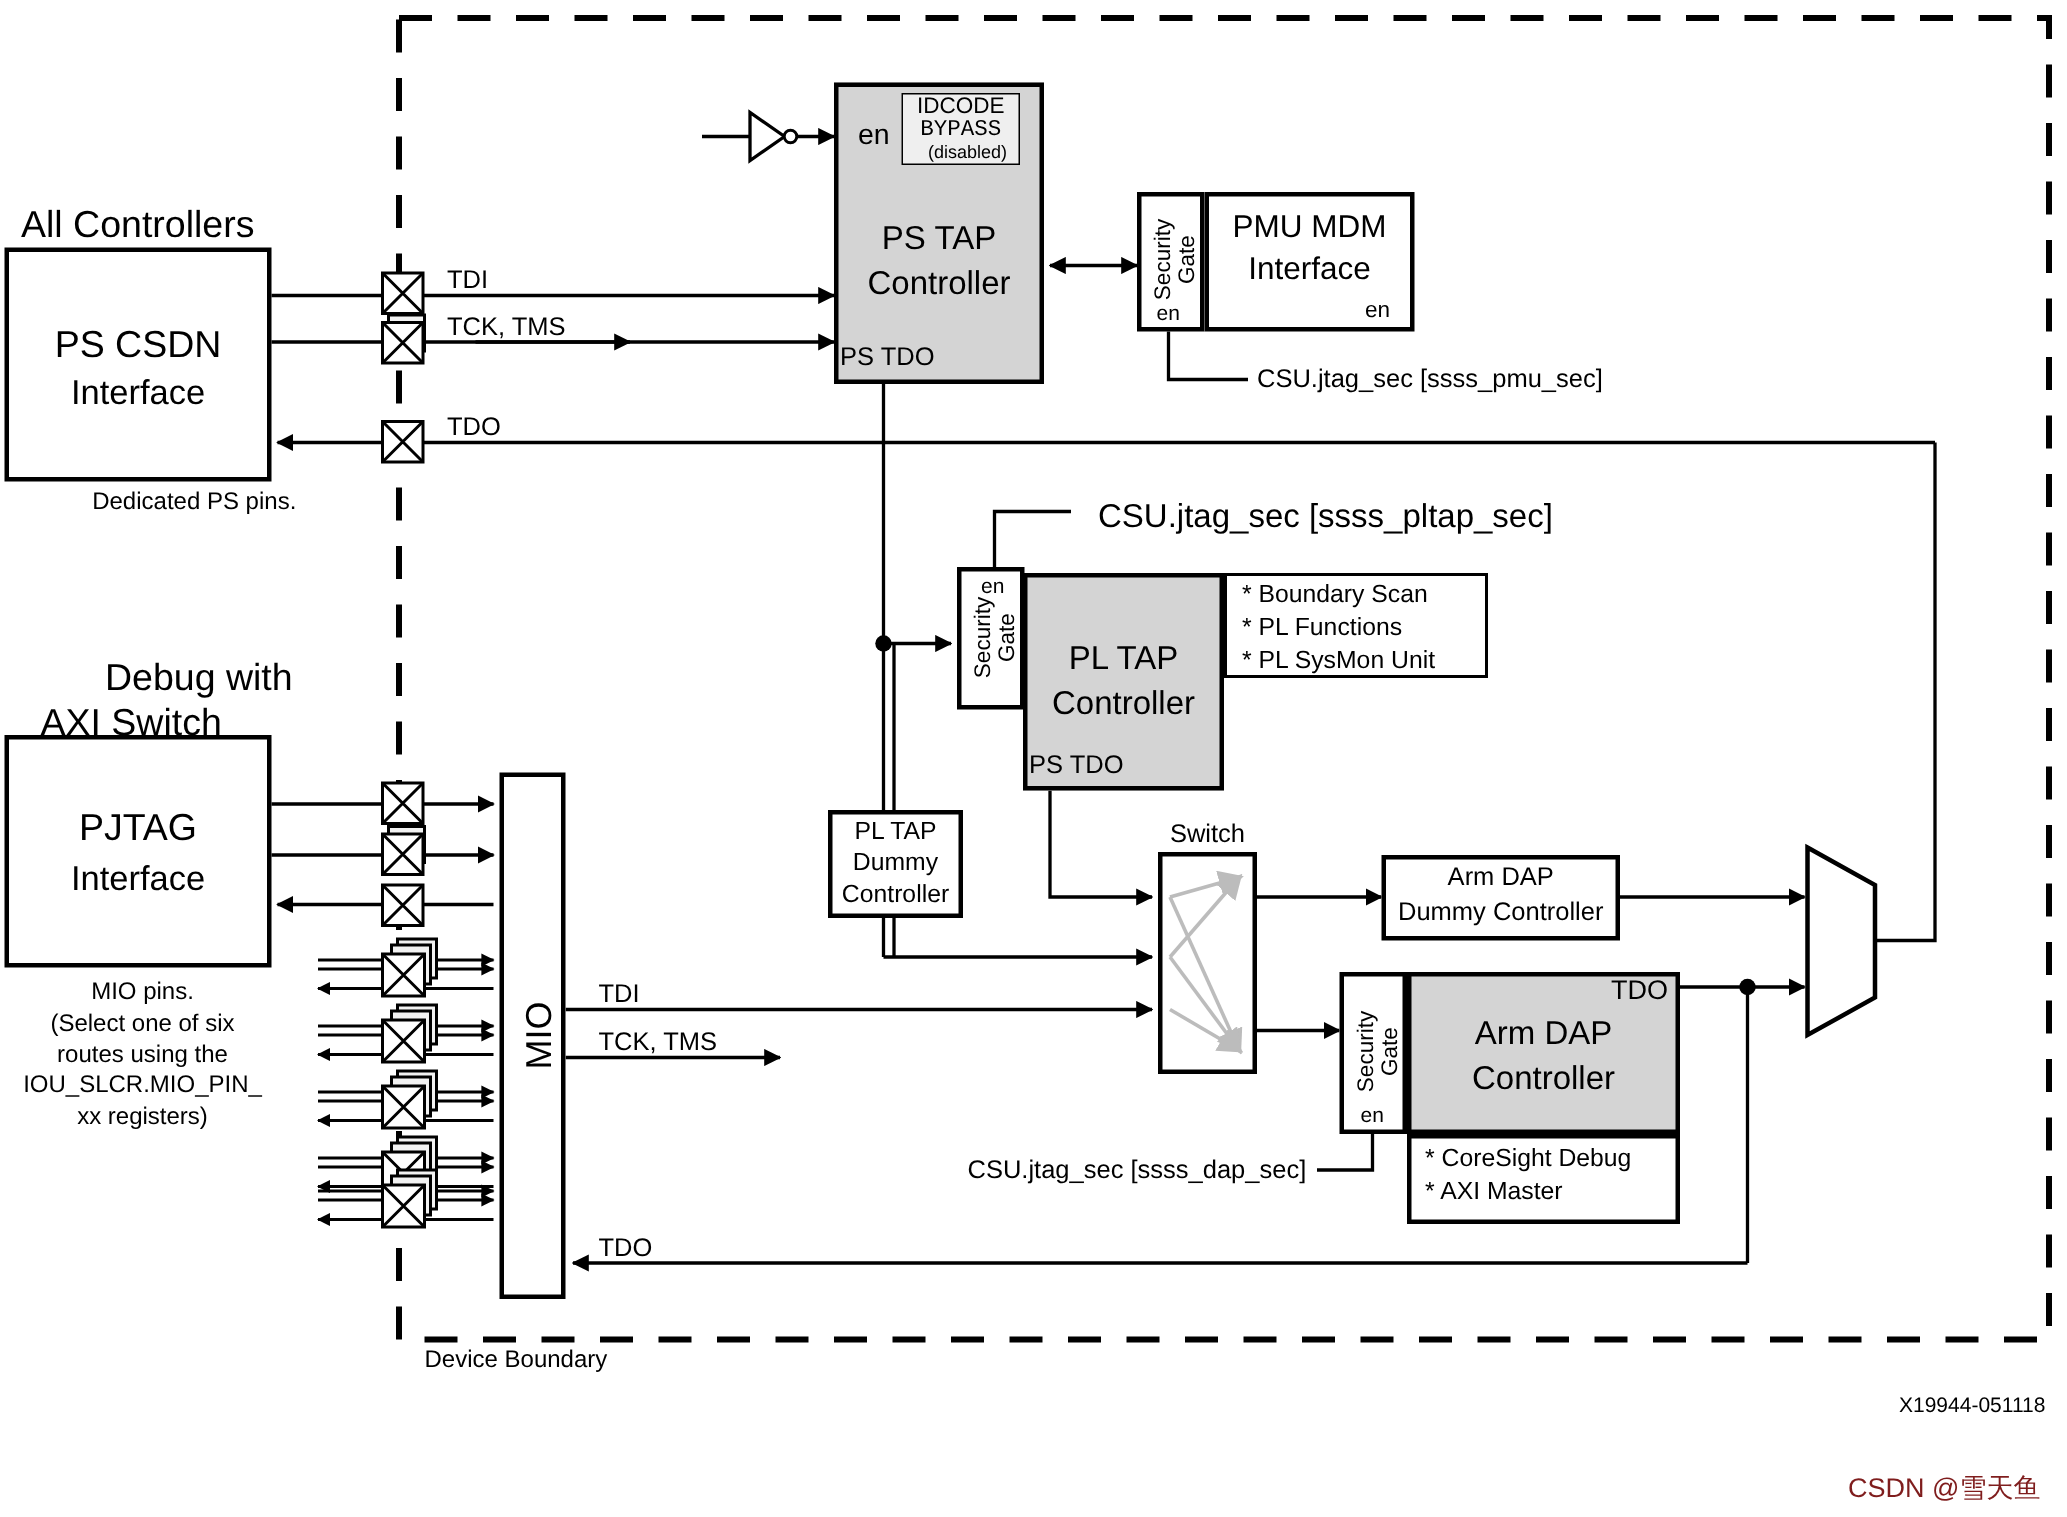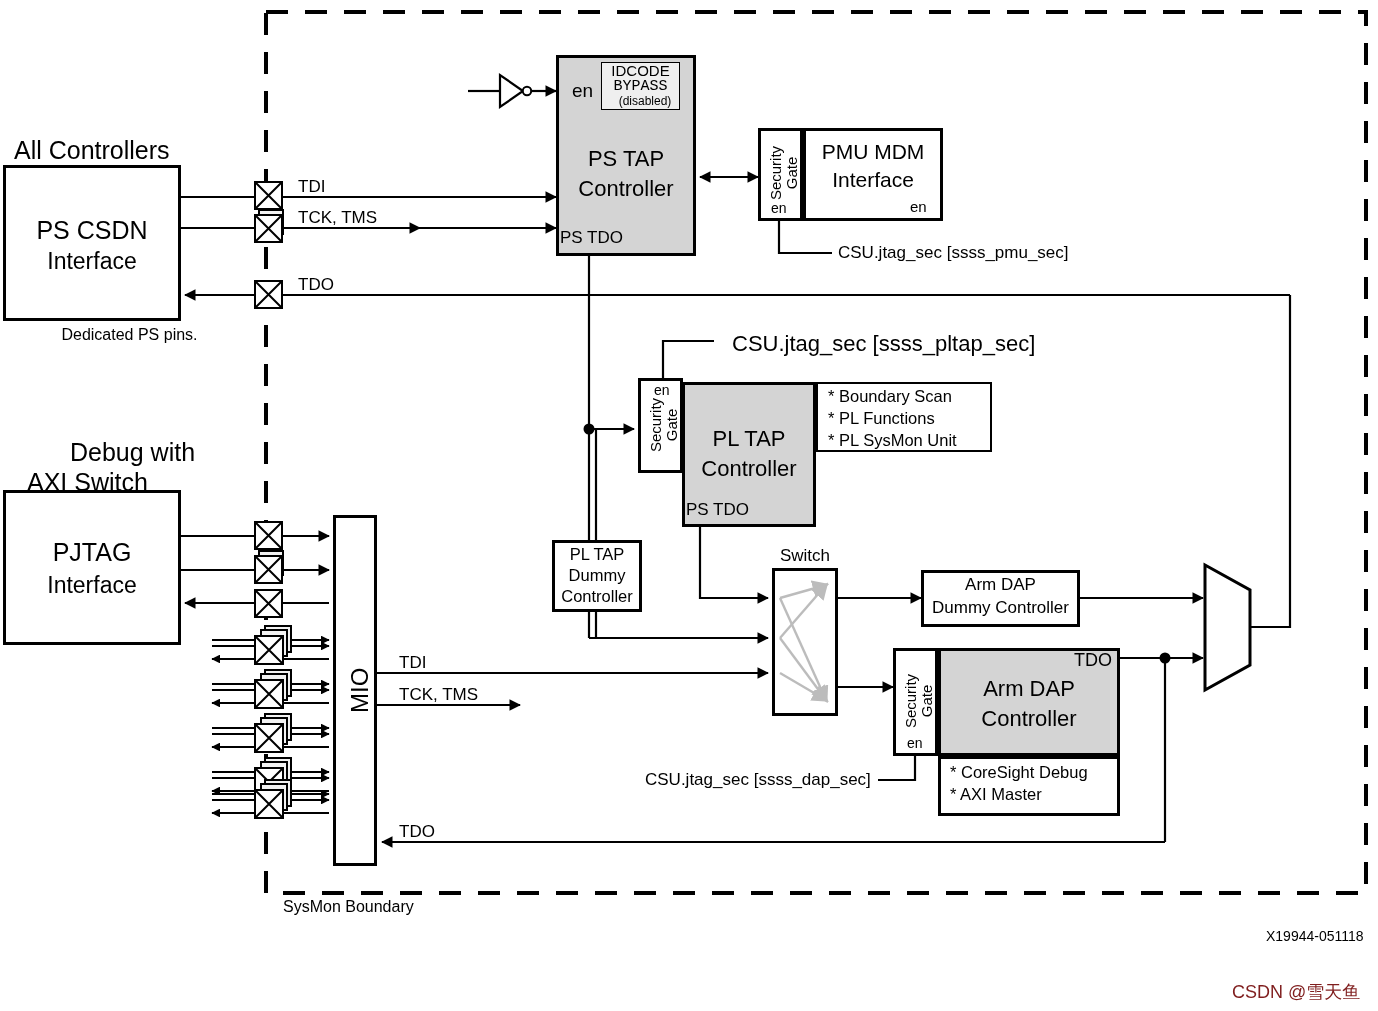--- a/index.html
+++ b/index.html
@@ -240,28 +240,33 @@
   <div class="box" style="left:938px;top:756px;width:182px;height:60px;"></div>
   <div class="lbl" style="left:950px;top:763px;font-size:16.5px;">* CoreSight Debug</div>
   <div class="lbl" style="left:950px;top:785px;font-size:16.5px;">* AXI Master</div>
   <div class="lbl" style="left:645px;top:770px;font-size:17px;">CSU.jtag_sec [ssss_dap_sec]</div>
 
   <div class="lbl" style="left:27px;top:438px;font-size:25px;margin-left:43px;">Debug with</div>
   <div class="lbl" style="left:27px;top:468px;font-size:25px;">AXI Switch</div>
   <div class="box" style="left:3px;top:490px;width:178px;height:155px;"></div>
   <div class="lbl c" style="left:3px;top:538px;width:178px;font-size:25px;">PJTAG</div>
   <div class="lbl c" style="left:3px;top:572px;width:178px;font-size:23px;">Interface</div>
+  <div class="lbl c" style="left: 0px; top: 652px; width: 190px; font-size: 16px; line-height: 1.3; white-space: pre;">MIO pins.
+(Select one of six
+routes using the
+IOU_SLCR.MIO_PIN_
+xx registers)</div>
 
   <div class="box" style="left:333px;top:515px;width:44px;height:351px;"></div>
   <div class="vtext" style="left:346px;top:713px;transform:rotate(-90deg);font-size:24px;">MIO</div>
 
   <div class="lbl" style="left:399px;top:653px;font-size:17px;">TDI</div>
   <div class="lbl" style="left:399px;top:685px;font-size:17px;">TCK, TMS</div>
   <div class="lbl" style="left:399px;top:822px;font-size:17px;">TDO</div>
 
-  <div class="lbl" style="left:283px;top:898px;font-size:16px;">SysMon Boundary</div>
+  <div class="lbl" style="left:283px;top:898px;font-size:16px;">Device Boundary</div>
 
   <div class="lbl" style="left:1266px;top:928px;font-size:14px;">X19944-051118</div>
 
 
   <div class="lbl" style="left:1232px;top:982px;font-size:18px;color:#7f1d1d;">CSDN @雪天鱼</div>
 
 </div>
 
 </body></html>

